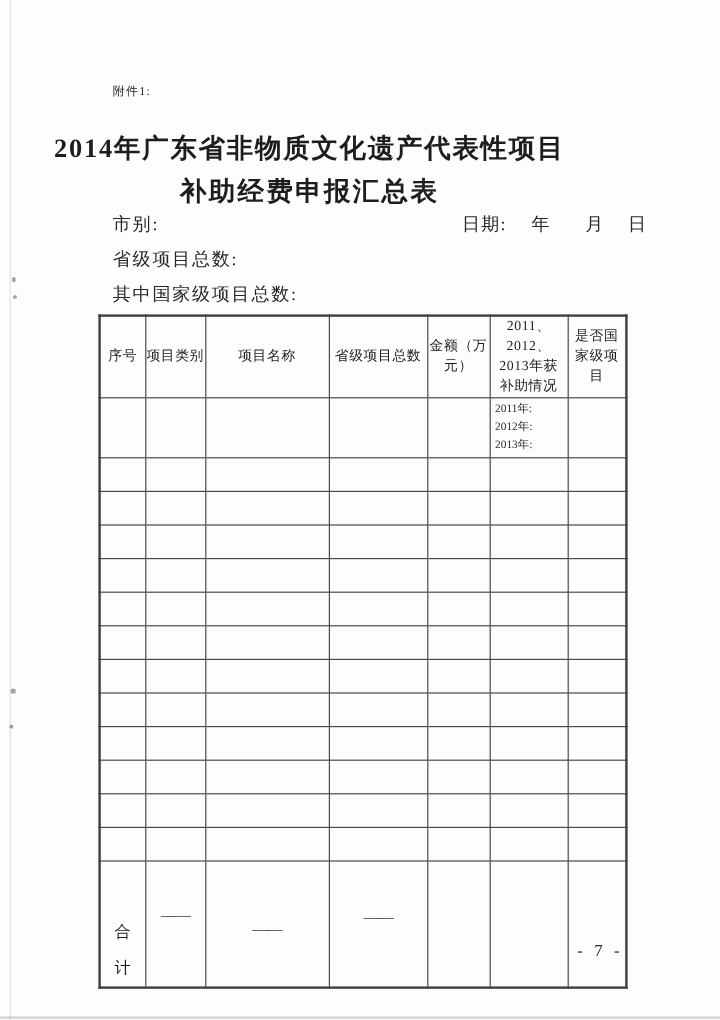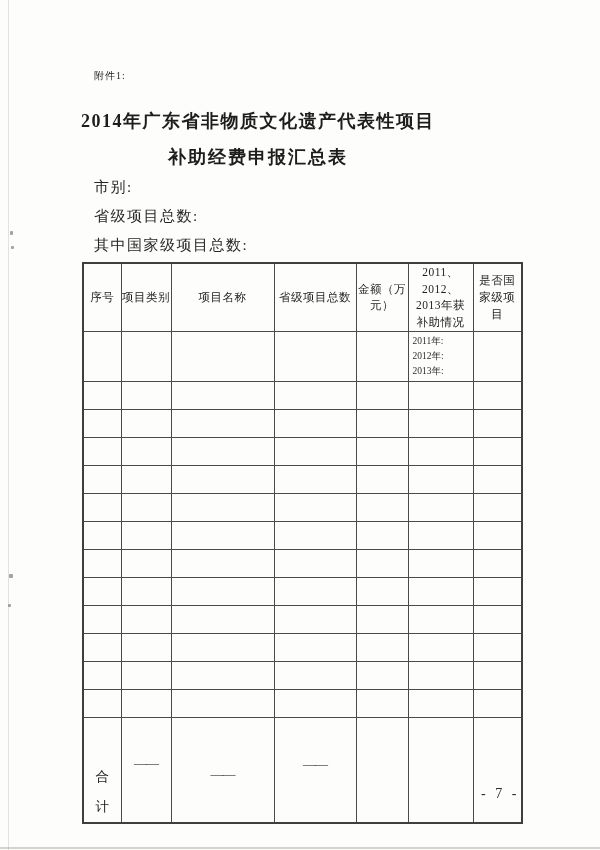--- a/index.html
+++ b/index.html
@@ -14,21 +14,21 @@
   
   .crease{position:absolute;left:8px;top:0;width:1px;height:850px;background:rgba(175,175,170,.35);}
   .bottom-edge{position:absolute;left:0;top:847px;width:600px;height:2px;background:rgba(160,160,155,.45);}
   .speck{position:absolute;background:rgba(90,90,90,.55);border-radius:1px;}
   .s1{left:10px;top:231px;width:3px;height:4px;}
   .s2{left:11px;top:246px;width:3px;height:3px;}
   .s3{left:9px;top:574px;width:4px;height:4px;}
   .s4{left:8px;top:604px;width:3px;height:3px;}
 
   .attachment{position:absolute;left:94px;top:69px;font-size:10px;letter-spacing:1px;}
-  .title{position:absolute;left:0;width:516px;text-align:center;font-weight:bold;font-size:18px;letter-spacing:1.5px;color:#1d1d1d;}
+  .title{position:absolute;left:0;width:516px;text-align:center;font-weight:bold;font-size:22px;letter-spacing:1.5px;color:#1d1d1d;}
   .title1{top:109px;}
   .title2{top:145px;letter-spacing:2px;}
 
   .label{position:absolute;font-size:15px;letter-spacing:1.5px;}
   .city{left:94px;top:178px;}
   .prov{left:94px;top:207px;}
   .nat{left:94px;top:236px;}
   .date-line{position:absolute;left:385px;top:178px;font-size:15px;letter-spacing:1px;}
   .d-year{margin-left:16px;}
   .d-month{margin-left:24px;}
@@ -80,20 +80,26 @@
   <div class="speck s1"></div>
   <div class="speck s2"></div>
   <div class="speck s3"></div>
   <div class="speck s4"></div>
 
   <div class="attachment">附件1:</div>
   <div class="title title1">2014年广东省非物质文化遗产代表性项目</div>
   <div class="title title2">补助经费申报汇总表</div>
 
   <div class="label city">市别:</div>
+  <div class="date-line">
+    <span>日期:</span>
+    <span class="d-year">年</span>
+    <span class="d-month">月</span>
+    <span class="d-day">日</span>
+  </div>
   <div class="label prov">省级项目总数:</div>
   <div class="label nat">其中国家级项目总数:</div>
 
   <table class="form-table">
     <colgroup>
       <col style="width:38px">
         <col style="width:50px">
         <col style="width:103px">
       <col style="width:82px">
         <col style="width:52px">

